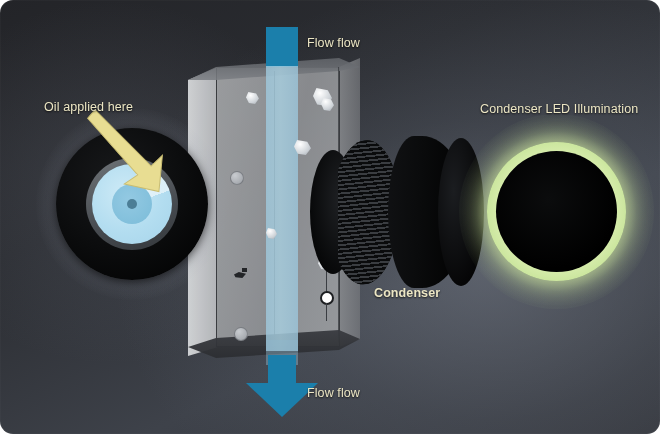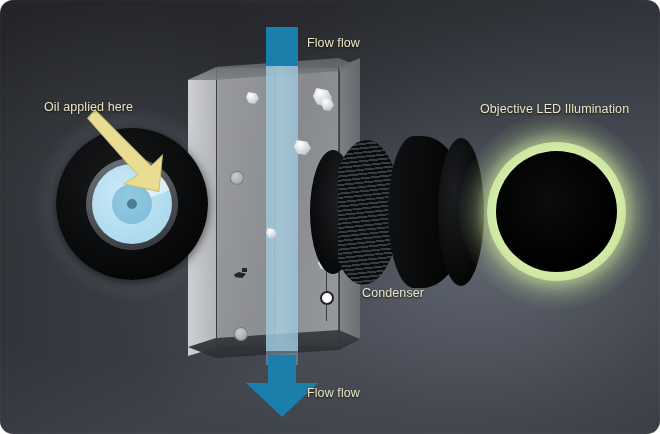--- a/index.html
+++ b/index.html
@@ -191,18 +191,18 @@
       <div class="arw-shaft"></div>
       <div class="arw-head"></div>
     </div>
 
     <svg style="position:absolute;left:86px;top:104px;width:80px;height:92px;overflow:visible;" viewBox="0 0 80 92">
       <path d="M6 2 L58 62 L70 52 L64 88 L30 78 L44 70 L-2 10 Z" transform="translate(6,2) rotate(-4 30 45)" fill="#e8dd92" stroke="#c9bd72" stroke-width="1"></path>
     </svg>
 
     <div class="lbl" style="left:44px;top:100px;">Oil applied here</div>
     <div class="lbl" style="left:307px;top:36px;">Flow flow</div>
-    <div class="lbl" style="left:480px;top:102px;">Objective LED Illumination</div>
-    <div class="lbl" style="left:362px;top:286px;">Condenser</div>
+    <div class="lbl" style="left:480px;top:102px;">Condenser LED Illumination</div>
+    <div class="lbl" style="left:374px;top:286px;font-weight:bold;">Condenser</div>
     <div class="lbl" style="left:307px;top:386px;">Flow flow</div>
 
   </div>
 </div>
 
 </body></html>

